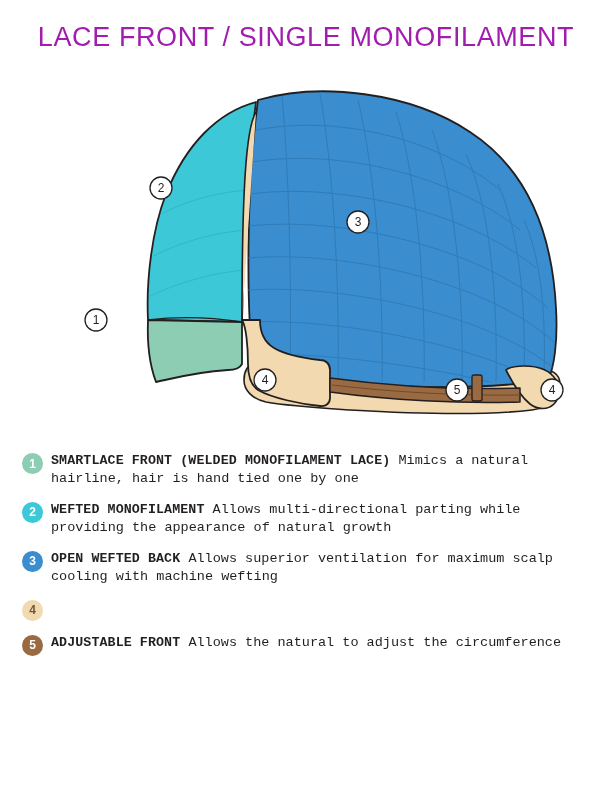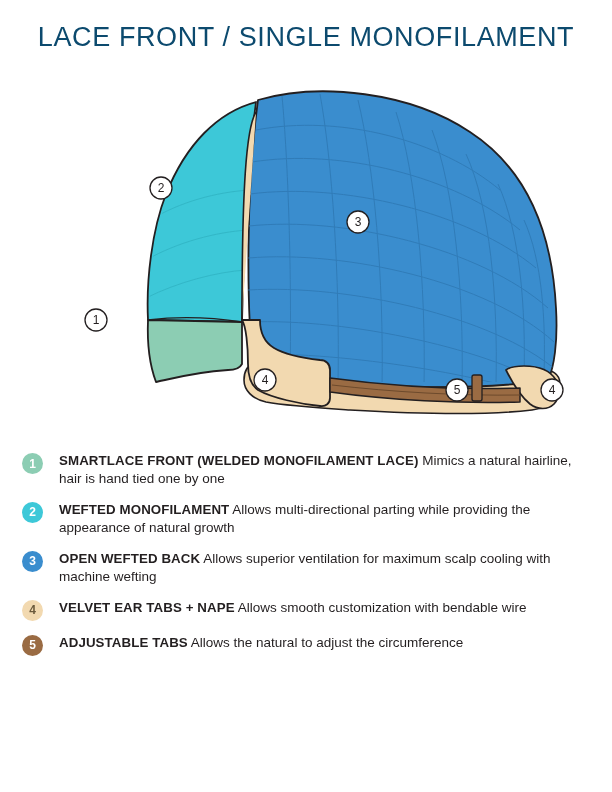--- a/index.html
+++ b/index.html
@@ -23,21 +23,21 @@
   
   .title {
     position: absolute;
     left: 0;
     top: 22px;
     width: 612px;
     text-align: center;
     font-size: 27px;
     letter-spacing: 0.6px;
     font-weight: 400;
-    color: #0c4a6e;
+    color: #a21caf;
     white-space: nowrap;
   }
   
   .diagram {
     position: absolute;
     left: 20px;
     top: 70px;
     width: 572px;
     height: 360px;
   }
@@ -75,24 +75,25 @@
     border-radius: 50%;
     color: #ffffff;
     font-size: 12px;
     font-weight: bold;
     display: flex;
     align-items: center;
     justify-content: center;
     margin-top: 1px;
   }
   .legend-text {
-    margin-left: 16px;
+    margin-left: 8px;
     font-size: 13.5px;
     line-height: 1.33;
     max-width: 540px;
+    font-family: Liberation Mono, monospace;
   }
   .legend-term {
     font-weight: bold;
     font-size: 13.3px;
     letter-spacing: 0.1px;
   }
   .legend-desc {
     font-weight: normal;
   }
 </style>
@@ -214,27 +215,24 @@
 
     <div class="legend-row">
       <div class="legend-badge" style="background:#3a8dce;">3</div>
       <div class="legend-text">
         <span class="legend-term">OPEN WEFTED BACK</span><span class="legend-desc">  Allows superior ventilation for maximum scalp cooling  with machine wefting</span>
       </div>
     </div>
 
     <div class="legend-row">
       <div class="legend-badge" style="background:#f2d9b0; color:#6b5a3c;">4</div>
-      <div class="legend-text">
-        <span class="legend-term">VELVET EAR TABS + NAPE</span><span class="legend-desc">  Allows smooth customization with bendable wire</span>
-      </div>
     </div>
 
     <div class="legend-row">
       <div class="legend-badge" style="background:#9a6b43;">5</div>
       <div class="legend-text">
-        <span class="legend-term">ADJUSTABLE TABS</span><span class="legend-desc">  Allows the natural to adjust the circumference</span>
+        <span class="legend-term">ADJUSTABLE FRONT</span><span class="legend-desc">  Allows the natural to adjust the circumference</span>
       </div>
     </div>
 
   </div>
 
 </div>
 
 </body></html>

